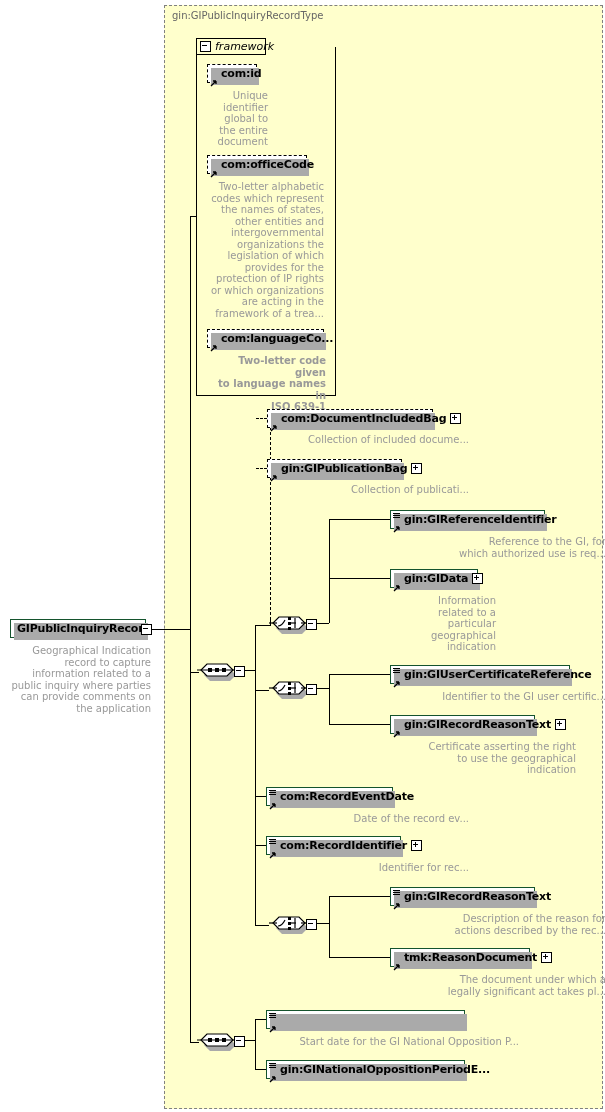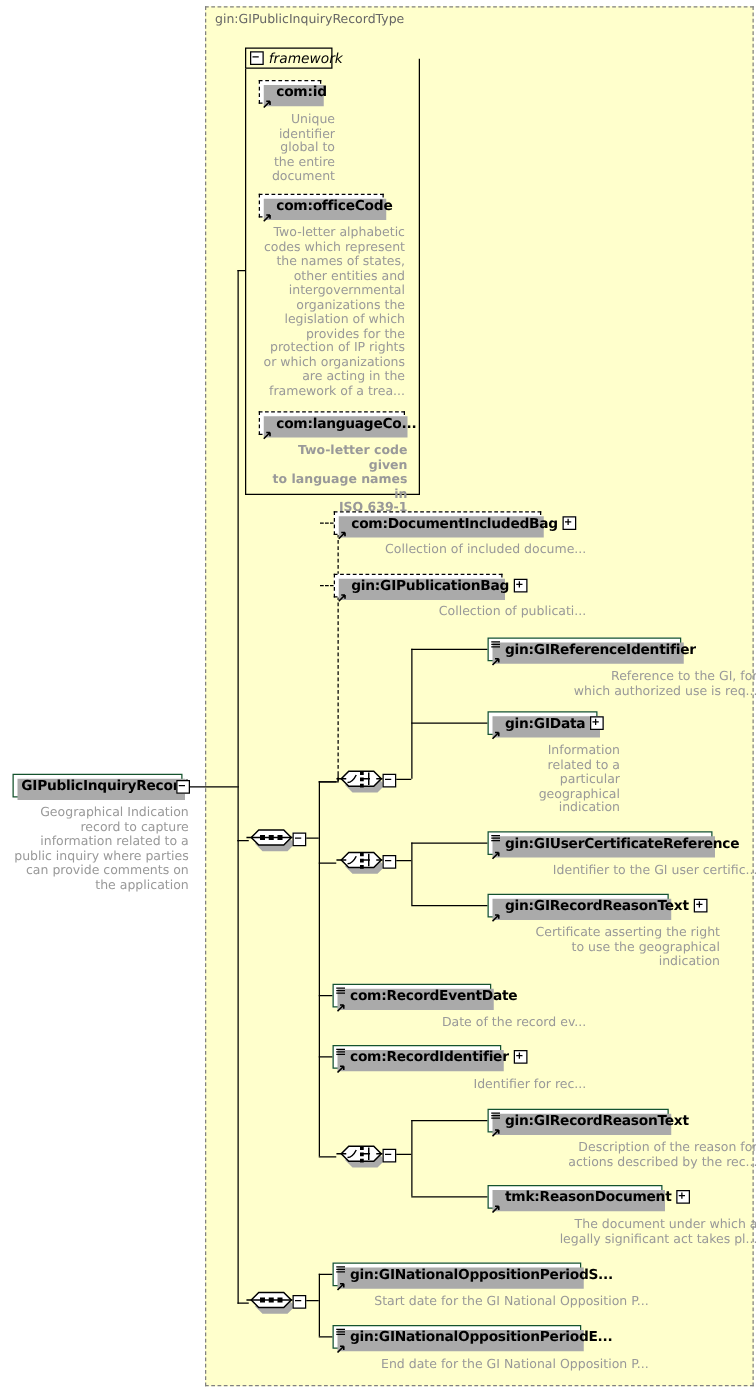--- a/index.html
+++ b/index.html
@@ -403,34 +403,32 @@
     <span class="g-lines">
         <i></i>
         <i></i>
         <i></i>
       </span>
     <span class="g-arrow">
       <svg width="8" height="8" viewBox="0 0 8 8">
           <path d="M1 7 L6 2 M6 2 L3 2 M6 2 L6 5" stroke="#000" stroke-width="1.3" fill="none"></path>
         </svg>
     </span>
-    <span class="nm">gin:GINationalOppositionPeriodS...</span>
   </div>
   <div class="anno" style="left:269px;top:1036px;width:250px;white-space:nowrap;">Start date for the GI National Opposition P...</div>
 
   <div class="ln h" style="left:255px;top:1069px;width:12px;"></div>
   <div class="node solid" style="left:266px;top:1060px;width:199px;">
     <span class="shadow"></span>
     <span class="g-lines">
         <i></i>
         <i></i>
         <i></i>
       </span>
     <span class="g-arrow">
       <svg width="8" height="8" viewBox="0 0 8 8">
           <path d="M1 7 L6 2 M6 2 L3 2 M6 2 L6 5" stroke="#000" stroke-width="1.3" fill="none"></path>
         </svg>
     </span>
     <span class="nm">gin:GINationalOppositionPeriodE...</span>
   </div>
-  <div class="anno" style="left:269px;top:1086px;width:250px;white-space:nowrap;">End date for the GI National Opposition P...</div>
 
 </div>
 
 </body></html>

